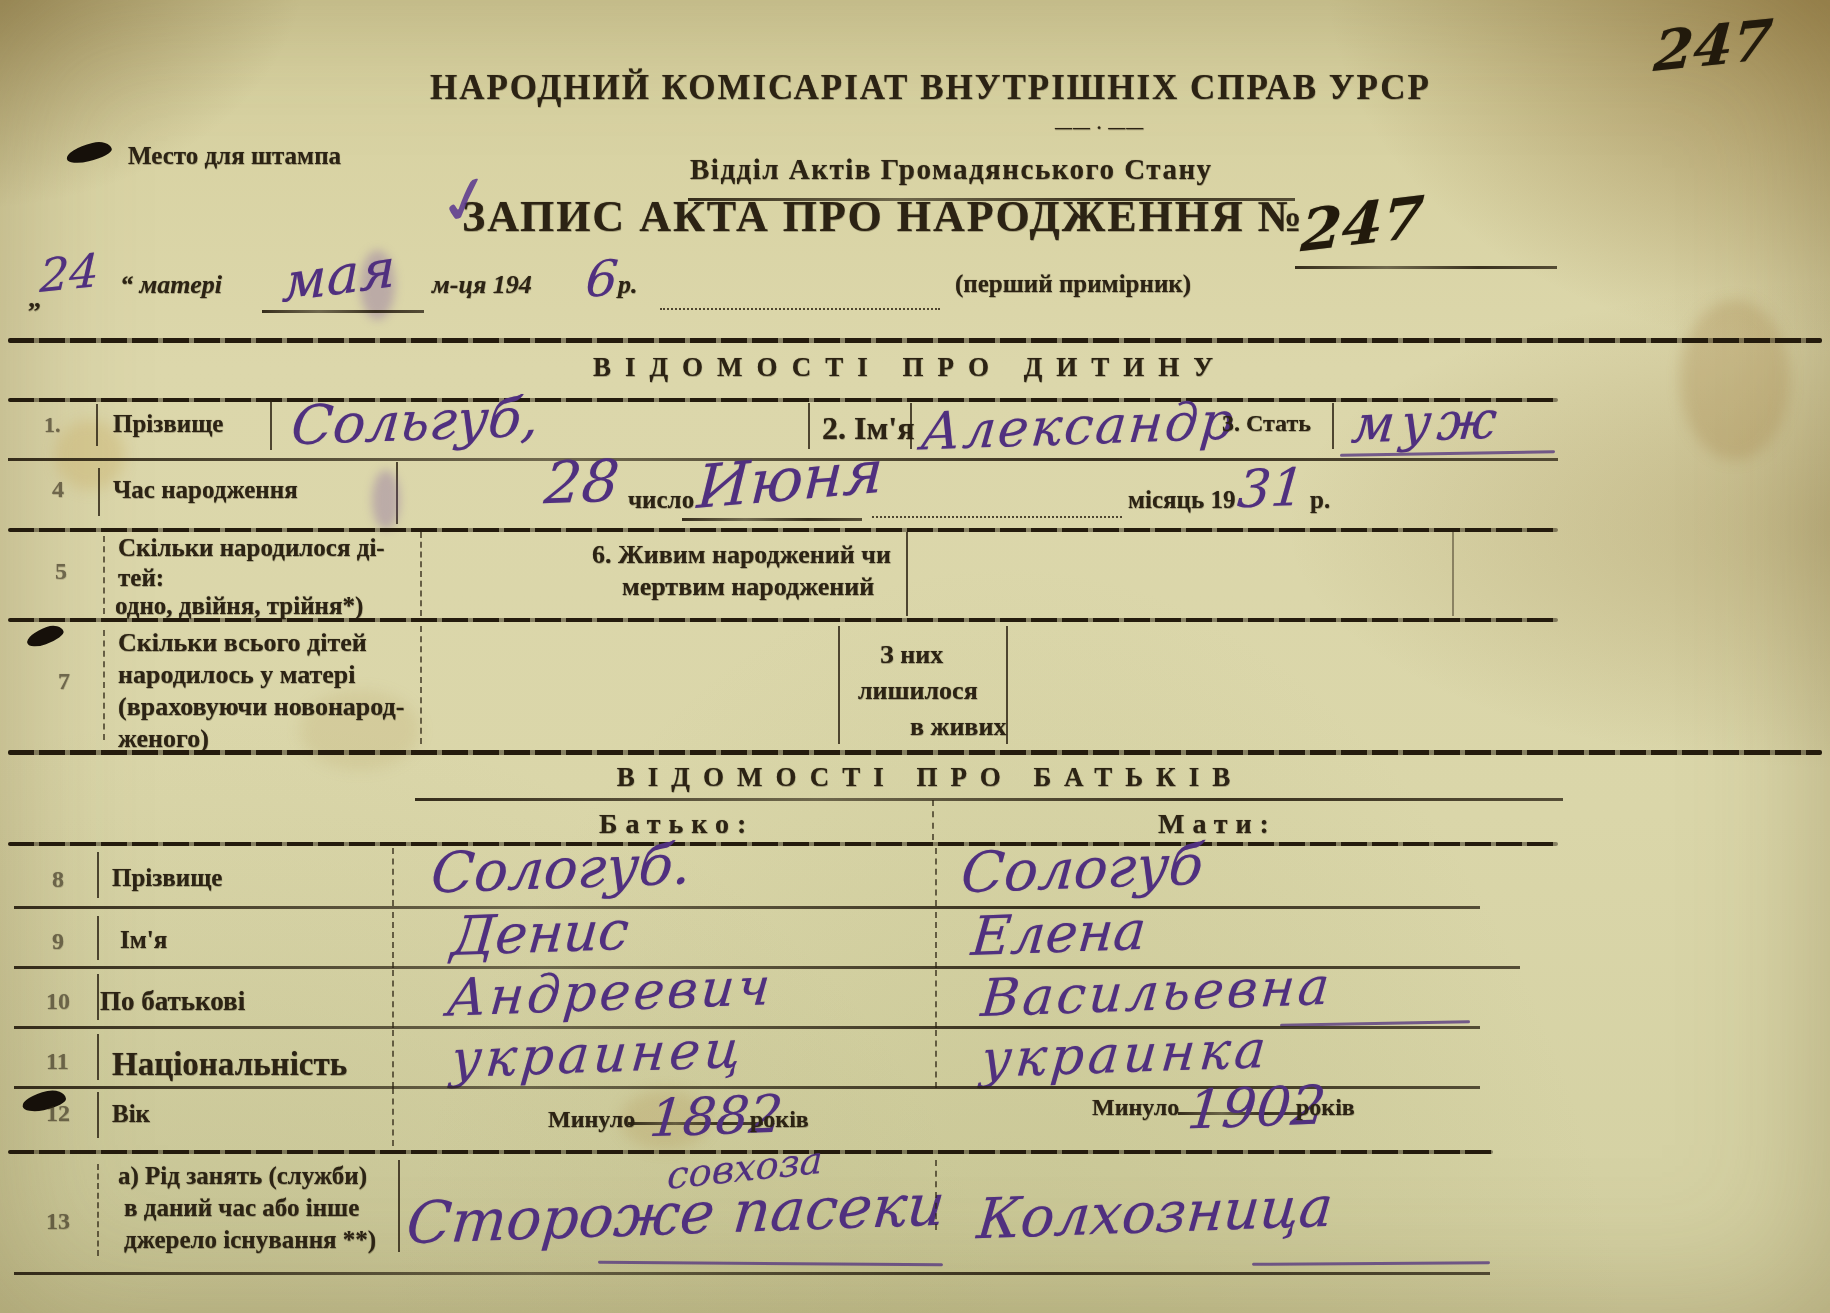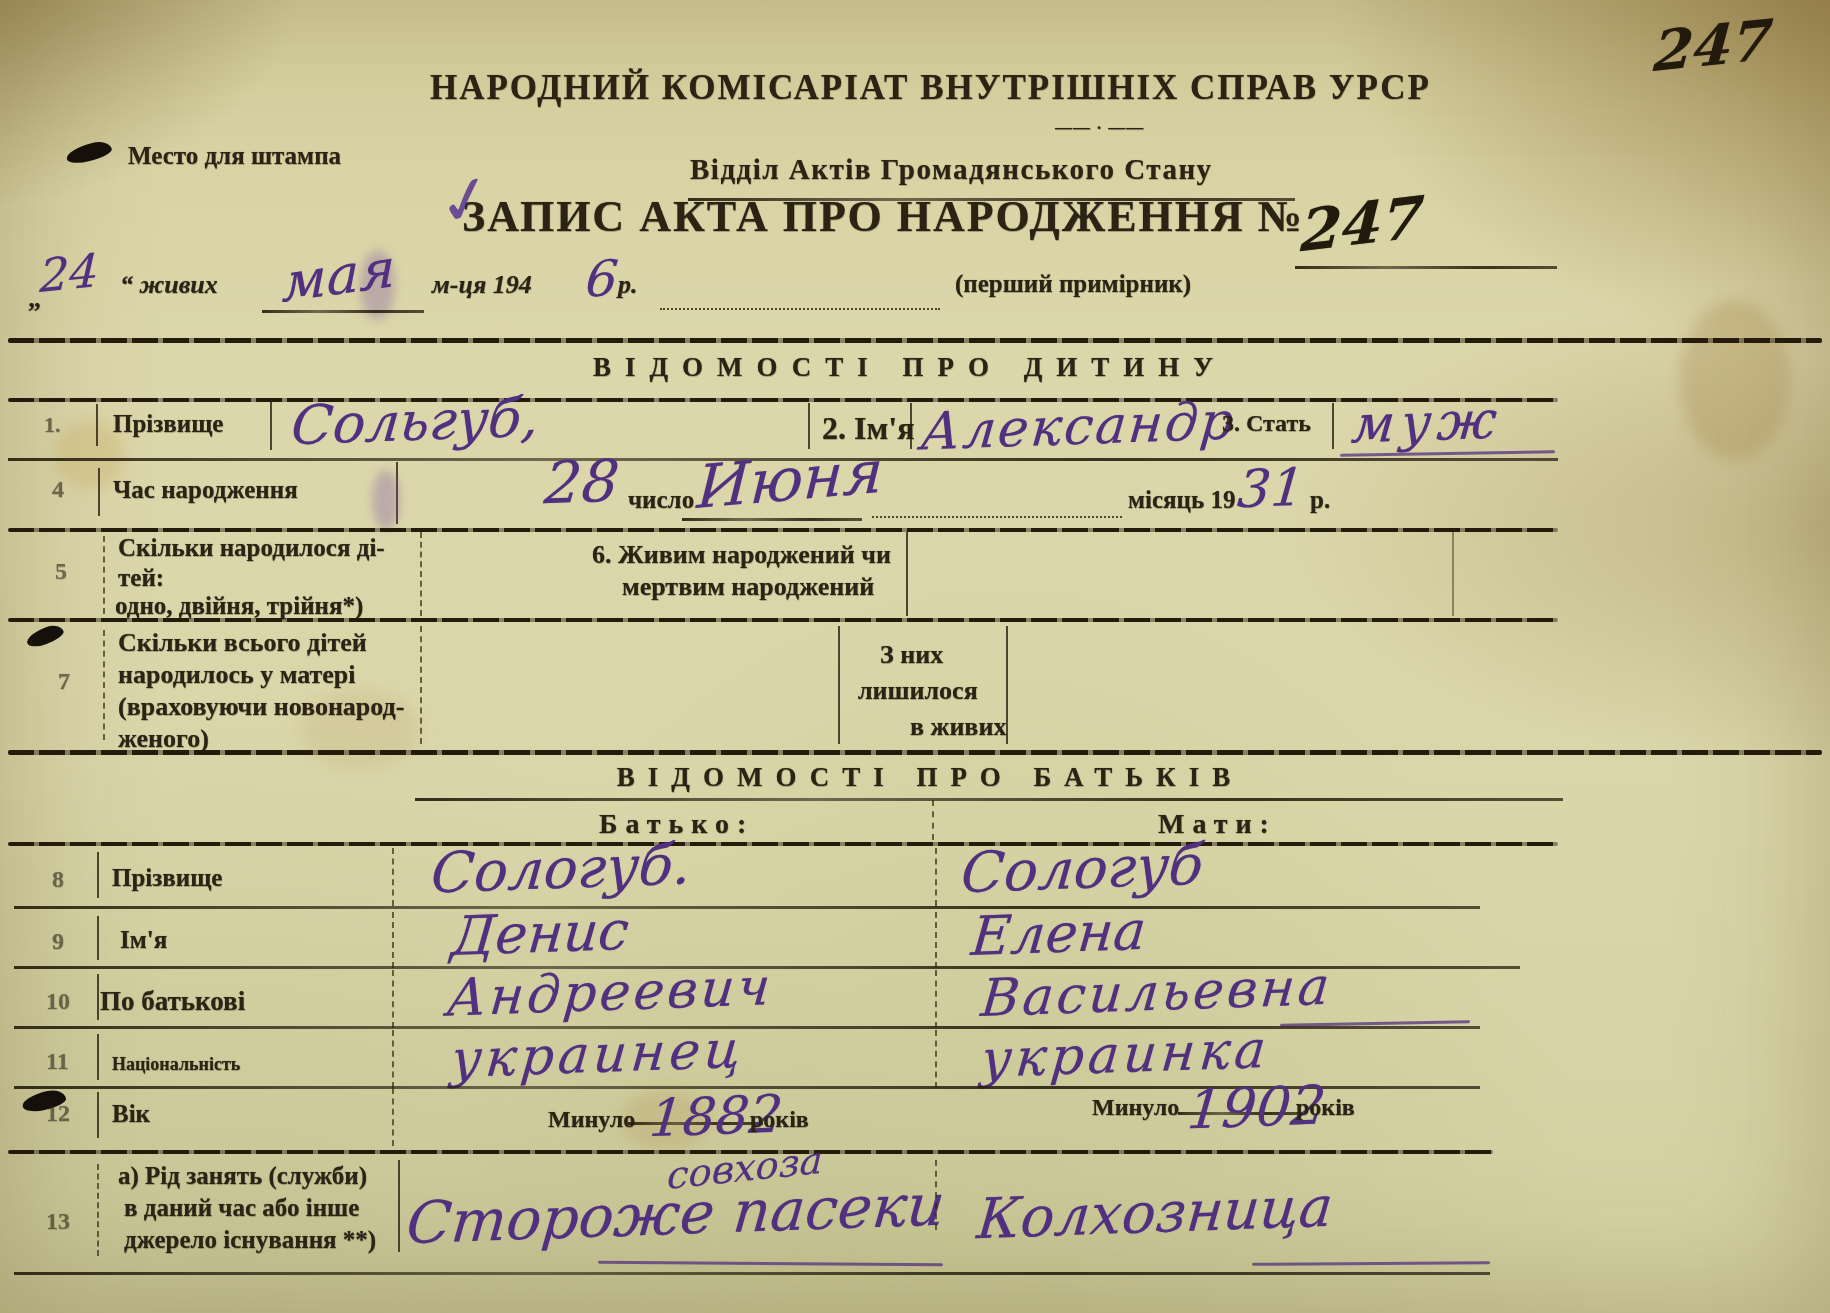--- a/index.html
+++ b/index.html
@@ -58,21 +58,21 @@
   <div class="rule-med" style="left:688px;top:198px;width:607px;"></div>
 
   <div class="printed" style="left:462px;top:191px;font-size:44px;letter-spacing:2px;">ЗАПИС АКТА ПРО НАРОДЖЕННЯ №</div>
   <div class="hw ink-dark" style="left:1302px;top:190px;font-size:58px;font-weight:700;transform:skewX(-10deg) rotate(-7deg);">247</div>
   <div class="rule-med" style="left:1295px;top:266px;width:262px;"></div>
 
   <div class="check" style="left:438px;top:162px;font-size:66px;transform:rotate(-12deg);"></div>
 
   <div class="hw" style="left:40px;top:246px;font-size:46px;transform:skewX(-8deg) rotate(-6deg);">24</div>
   <div class="printed" style="left:28px;top:284px;font-size:26px;">„</div>
-  <div class="printed" style="left:120px;top:270px;font-size:26px;font-style:italic;">“ живих</div>
+  <div class="printed" style="left:120px;top:270px;font-size:26px;font-style:italic;">“ матері</div>
   <div class="smudge" style="left:360px;top:250px;width:35px;height:70px;"></div>
   <div class="hw" style="left:282px;top:244px;font-size:54px;transform:skewX(-8deg) rotate(-8deg);">мая</div>
   <div class="rule-med" style="left:262px;top:310px;width:162px;"></div>
   <div class="printed" style="left:432px;top:270px;font-size:26px;font-style:italic;">м-ця 194</div>
   <div class="hw" style="left:586px;top:250px;font-size:50px;">6</div>
   <div class="printed" style="left:618px;top:270px;font-size:26px;font-style:italic;">р.</div>
   <div class="dots" style="left:660px;top:308px;width:280px;"></div>
   <div class="printed" style="left:955px;top:270px;font-size:25px;">(перший примірник)</div>
 
   <div class="rule-heavy" style="left:8px;top:338px;width:1814px;"></div>
@@ -173,21 +173,21 @@
     <div class="hw" style="left:448px;top:-8px;font-size:52px;letter-spacing:3px;">Андреевич</div>
     <div class="vdash" style="left:935px;top:0;height:58px;"></div>
     <div class="hw" style="left:982px;top:-8px;font-size:52px;letter-spacing:3px;">Васильевна</div>
     <div class="hw-line" style="left:1280px;top:52px;width:190px;transform:rotate(-1deg);"></div>
   </div>
   <div class="rule-med" style="left:14px;top:1026px;width:1466px;"></div>
 
   <div style="position:absolute;left:0;top:1030px;width:1830px;height:58px;">
     <div class="printed faded" style="left:46px;top:18px;font-size:24px;">11</div>
     <div class="vline" style="left:97px;top:4px;height:46px;"></div>
-    <div class="printed" style="left:112px;top:24px;font-size:18px;">Національність</div>
+    <div class="printed" style="left:112px;top:16px;font-size:33px;">Національність</div>
     <div class="vdash" style="left:392px;top:0;height:58px;"></div>
     <div class="hw" style="left:452px;top:-6px;font-size:52px;letter-spacing:4px;">украинец</div>
     <div class="vdash" style="left:935px;top:0;height:58px;"></div>
     <div class="hw" style="left:982px;top:-6px;font-size:52px;letter-spacing:4px;">украинка</div>
   </div>
   <div class="rule-med" style="left:14px;top:1086px;width:1466px;"></div>
 
   <div class="blob" style="left:22px;top:1092px;width:44px;height:18px;transform:rotate(-12deg);"></div>
   <div class="printed faded" style="left:46px;top:1100px;font-size:24px;">12</div>
   <div class="vline" style="left:97px;top:1092px;height:46px;"></div>

